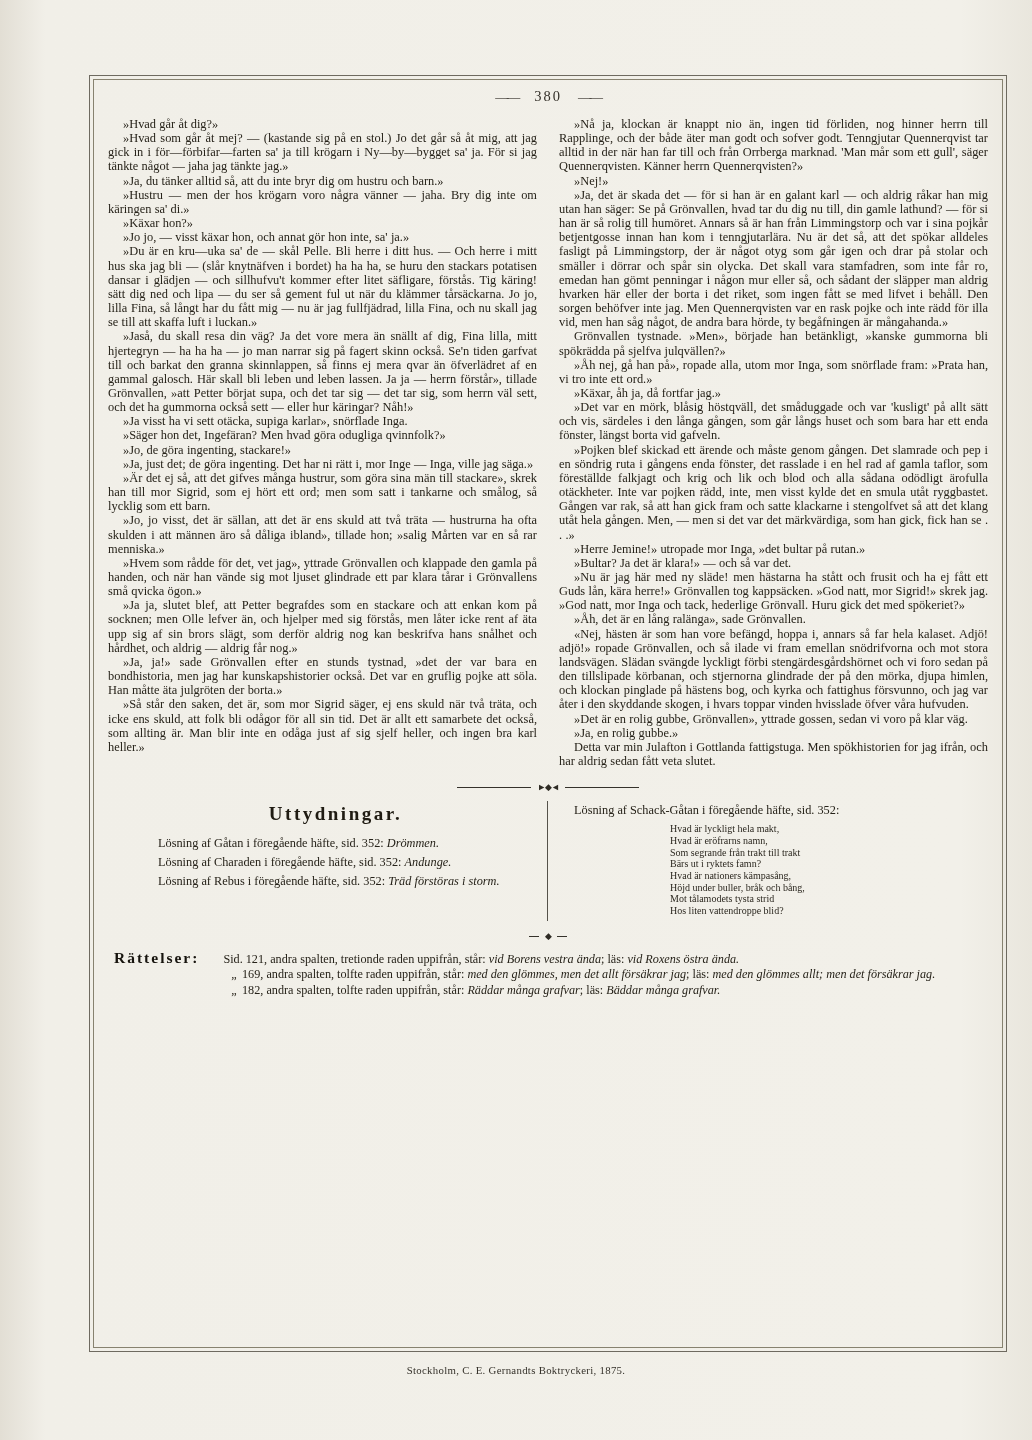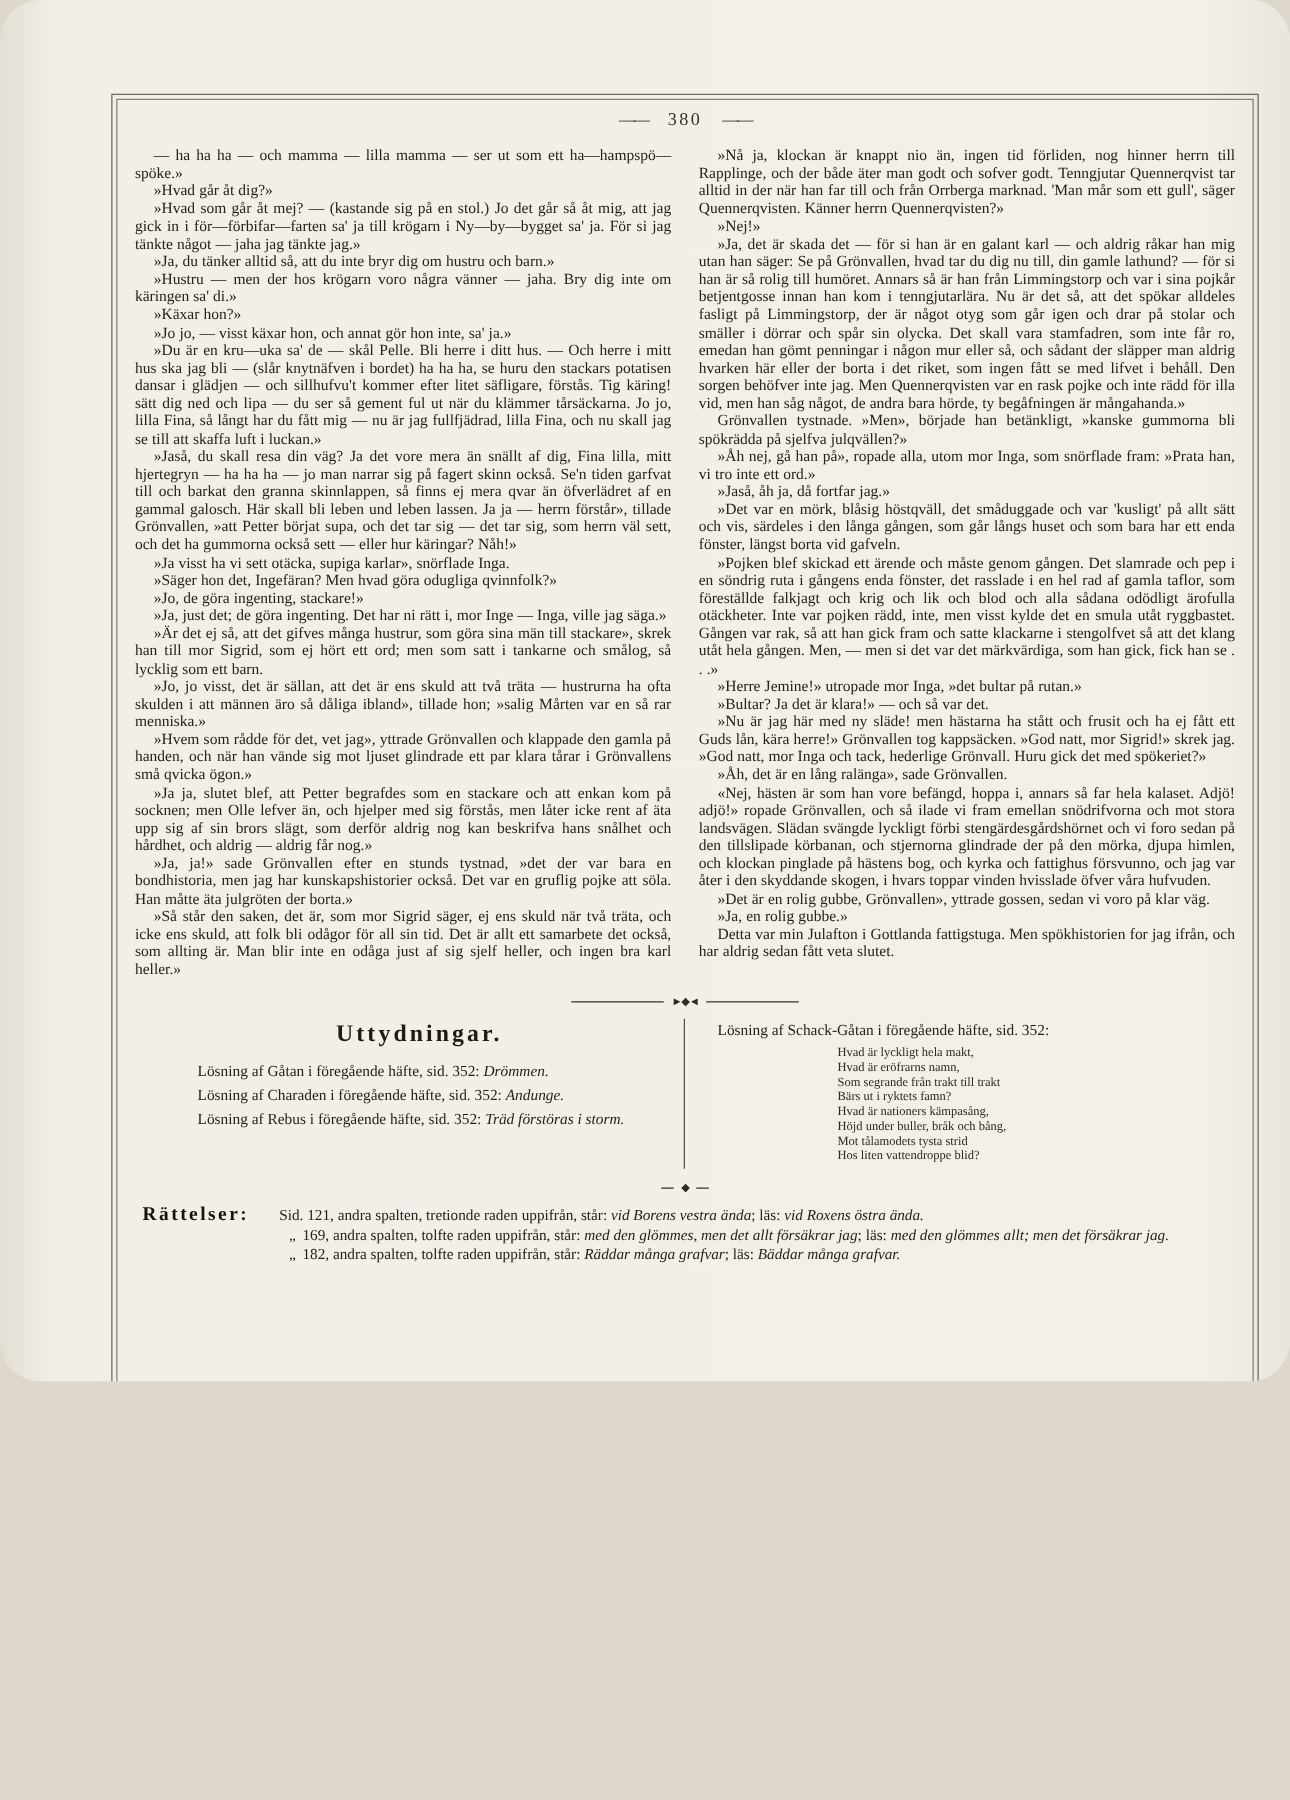--- a/index.html
+++ b/index.html
@@ -4,23 +4,22 @@
 <style>
   * { box-sizing: border-box; }
   html,body { margin:0; padding:0; }
   body {
     width:1032px; height:1440px;
     font-family:"Liberation Serif", serif;
     color:#262219;
     background:#ded8cc;
   }
   .sheet {
-    position:relative; width:1032px; height:1105px; overflow:hidden;
+    position:relative; width:1032px; height:1440px; overflow:hidden;
     background:linear-gradient(90deg,#e2ded4 0,#f1efe8 45px,#f2f0e9 960px,#e9e6dd 100%);
-    border-radius:32px;
   }
   .frame {
     position:absolute; left:89px; top:75px; width:918px; height:1277px;
     border:1.5px solid #6e6a60; padding:10px 18px 0 18px;
   }
   .frame::before {
     content:""; position:absolute; inset:3px;
     border:1px solid #87826f; pointer-events:none;
   }
   .pagehead { text-align:center; font-size:13.5px; margin:2px 0 12px; color:#35312a; }
@@ -69,21 +68,20 @@
 
 <div class="sheet">
   <div class="frame">
 
     <div class="pagehead">
       <span class="dash">——</span><span class="pagenum">380</span><span class="dash">——</span>
     </div>
 
     <div class="cols">
       <div class="col">
-        <p class="para">— ha ha ha — och mamma — lilla mamma — ser ut som ett ha—hampspö—spöke.»</p>
           <p class="para">»Hvad går åt dig?»</p>
           <p class="para">»Hvad som går åt mej? — (kastande sig på en stol.) Jo det går så åt mig, att jag gick in i för—förbifar—farten sa' ja till krögarn i Ny—by—bygget sa' ja. För si jag tänkte något — jaha jag tänkte jag.»</p>
           <p class="para">»Ja, du tänker alltid så, att du inte bryr dig om hustru och barn.»</p>
           <p class="para">»Hustru — men der hos krögarn voro några vänner — jaha. Bry dig inte om käringen sa' di.»</p>
           <p class="para">»Käxar hon?»</p>
           <p class="para">»Jo jo, — visst käxar hon, och annat gör hon inte, sa' ja.»</p>
           <p class="para">»Du är en kru—uka sa' de — skål Pelle. Bli herre i ditt hus. — Och herre i mitt hus ska jag bli — (slår knytnäfven i bordet) ha ha ha, se huru den stackars potatisen dansar i glädjen — och sillhufvu't kommer efter litet säfligare, förstås. Tig käring! sätt dig ned och lipa — du ser så gement ful ut när du klämmer tårsäckarna. Jo jo, lilla Fina, så långt har du fått mig — nu är jag fullfjädrad, lilla Fina, och nu skall jag se till att skaffa luft i luckan.»</p>
           <p class="para">»Jaså, du skall resa din väg? Ja det vore mera än snällt af dig, Fina lilla, mitt hjertegryn — ha ha ha — jo man narrar sig på fagert skinn också. Se'n tiden garfvat till och barkat den granna skinnlappen, så finns ej mera qvar än öfverlädret af en gammal galosch. Här skall bli leben und leben lassen. Ja ja — herrn förstår», tillade Grönvallen, »att Petter börjat supa, och det tar sig — det tar sig, som herrn väl sett, och det ha gummorna också sett — eller hur käringar? Nåh!»</p>
           <p class="para">»Ja visst ha vi sett otäcka, supiga karlar», snörflade Inga.</p>
           <p class="para">»Säger hon det, Ingefäran? Men hvad göra odugliga qvinnfolk?»</p>
@@ -95,21 +93,21 @@
           <p class="para">»Ja ja, slutet blef, att Petter begrafdes som en stackare och att enkan kom på socknen; men Olle lefver än, och hjelper med sig förstås, men låter icke rent af äta upp sig af sin brors slägt, som derför aldrig nog kan beskrifva hans snålhet och hårdhet, och aldrig — aldrig får nog.»</p>
           <p class="para">»Ja, ja!» sade Grönvallen efter en stunds tystnad, »det der var bara en bondhistoria, men jag har kunskapshistorier också. Det var en gruflig pojke att söla. Han måtte äta julgröten der borta.»</p>
           <p class="para">»Så står den saken, det är, som mor Sigrid säger, ej ens skuld när två träta, och icke ens skuld, att folk bli odågor för all sin tid. Det är allt ett samarbete det också, som allting är. Man blir inte en odåga just af sig sjelf heller, och ingen bra karl heller.»</p>
       </div>
       <div class="col">
         <p class="para">»Nå ja, klockan är knappt nio än, ingen tid förliden, nog hinner herrn till Rapplinge, och der både äter man godt och sofver godt. Tenngjutar Quennerqvist tar alltid in der när han far till och från Orrberga marknad. 'Man mår som ett gull', säger Quennerqvisten. Känner herrn Quennerqvisten?»</p>
           <p class="para">»Nej!»</p>
           <p class="para">»Ja, det är skada det — för si han är en galant karl — och aldrig råkar han mig utan han säger: Se på Grönvallen, hvad tar du dig nu till, din gamle lathund? — för si han är så rolig till humöret. Annars så är han från Limmingstorp och var i sina pojkår betjentgosse innan han kom i tenngjutarlära. Nu är det så, att det spökar alldeles fasligt på Limmingstorp, der är något otyg som går igen och drar på stolar och smäller i dörrar och spår sin olycka. Det skall vara stamfadren, som inte får ro, emedan han gömt penningar i någon mur eller så, och sådant der släpper man aldrig hvarken här eller der borta i det riket, som ingen fått se med lifvet i behåll. Den sorgen behöfver inte jag. Men Quennerqvisten var en rask pojke och inte rädd för illa vid, men han såg något, de andra bara hörde, ty begåfningen är mångahanda.»</p>
           <p class="para">Grönvallen tystnade. »Men», började han betänkligt, »kanske gummorna bli spökrädda på sjelfva julqvällen?»</p>
           <p class="para">»Åh nej, gå han på», ropade alla, utom mor Inga, som snörflade fram: »Prata han, vi tro inte ett ord.»</p>
-          <p class="para">»Jaså, åh ja, då fortfar jag.»</p>
+          <p class="para">»Käxar, åh ja, då fortfar jag.»</p>
           <p class="para">»Det var en mörk, blåsig höstqväll, det småduggade och var 'kusligt' på allt sätt och vis, särdeles i den långa gången, som går långs huset och som bara har ett enda fönster, längst borta vid gafveln.</p>
           <p class="para">»Pojken blef skickad ett ärende och måste genom gången. Det slamrade och pep i en söndrig ruta i gångens enda fönster, det rasslade i en hel rad af gamla taflor, som föreställde falkjagt och krig och lik och blod och alla sådana odödligt ärofulla otäckheter. Inte var pojken rädd, inte, men visst kylde det en smula utåt ryggbastet. Gången var rak, så att han gick fram och satte klackarne i stengolfvet så att det klang utåt hela gången. Men, — men si det var det märkvärdiga, som han gick, fick han se . . .»</p>
           <p class="para">»Herre Jemine!» utropade mor Inga, »det bultar på rutan.»</p>
           <p class="para">»Bultar? Ja det är klara!» — och så var det.</p>
           <p class="para">»Nu är jag här med ny släde! men hästarna ha stått och frusit och ha ej fått ett Guds lån, kära herre!» Grönvallen tog kappsäcken. »God natt, mor Sigrid!» skrek jag. »God natt, mor Inga och tack, hederlige Grönvall. Huru gick det med spökeriet?»</p>
           <p class="para">»Åh, det är en lång ralänga», sade Grönvallen.</p>
           <p class="para">«Nej, hästen är som han vore befängd, hoppa i, annars så far hela kalaset. Adjö! adjö!» ropade Grönvallen, och så ilade vi fram emellan snödrifvorna och mot stora landsvägen. Slädan svängde lyckligt förbi stengärdesgårdshörnet och vi foro sedan på den tillslipade körbanan, och stjernorna glindrade der på den mörka, djupa himlen, och klockan pinglade på hästens bog, och kyrka och fattighus försvunno, och jag var åter i den skyddande skogen, i hvars toppar vinden hvisslade öfver våra hufvuden.</p>
           <p class="para">»Det är en rolig gubbe, Grönvallen», yttrade gossen, sedan vi voro på klar väg.</p>
           <p class="para">»Ja, en rolig gubbe.»</p>
           <p class="para">Detta var min Julafton i Gottlanda fattigstuga. Men spökhistorien for jag ifrån, och har aldrig sedan fått veta slutet.</p>

